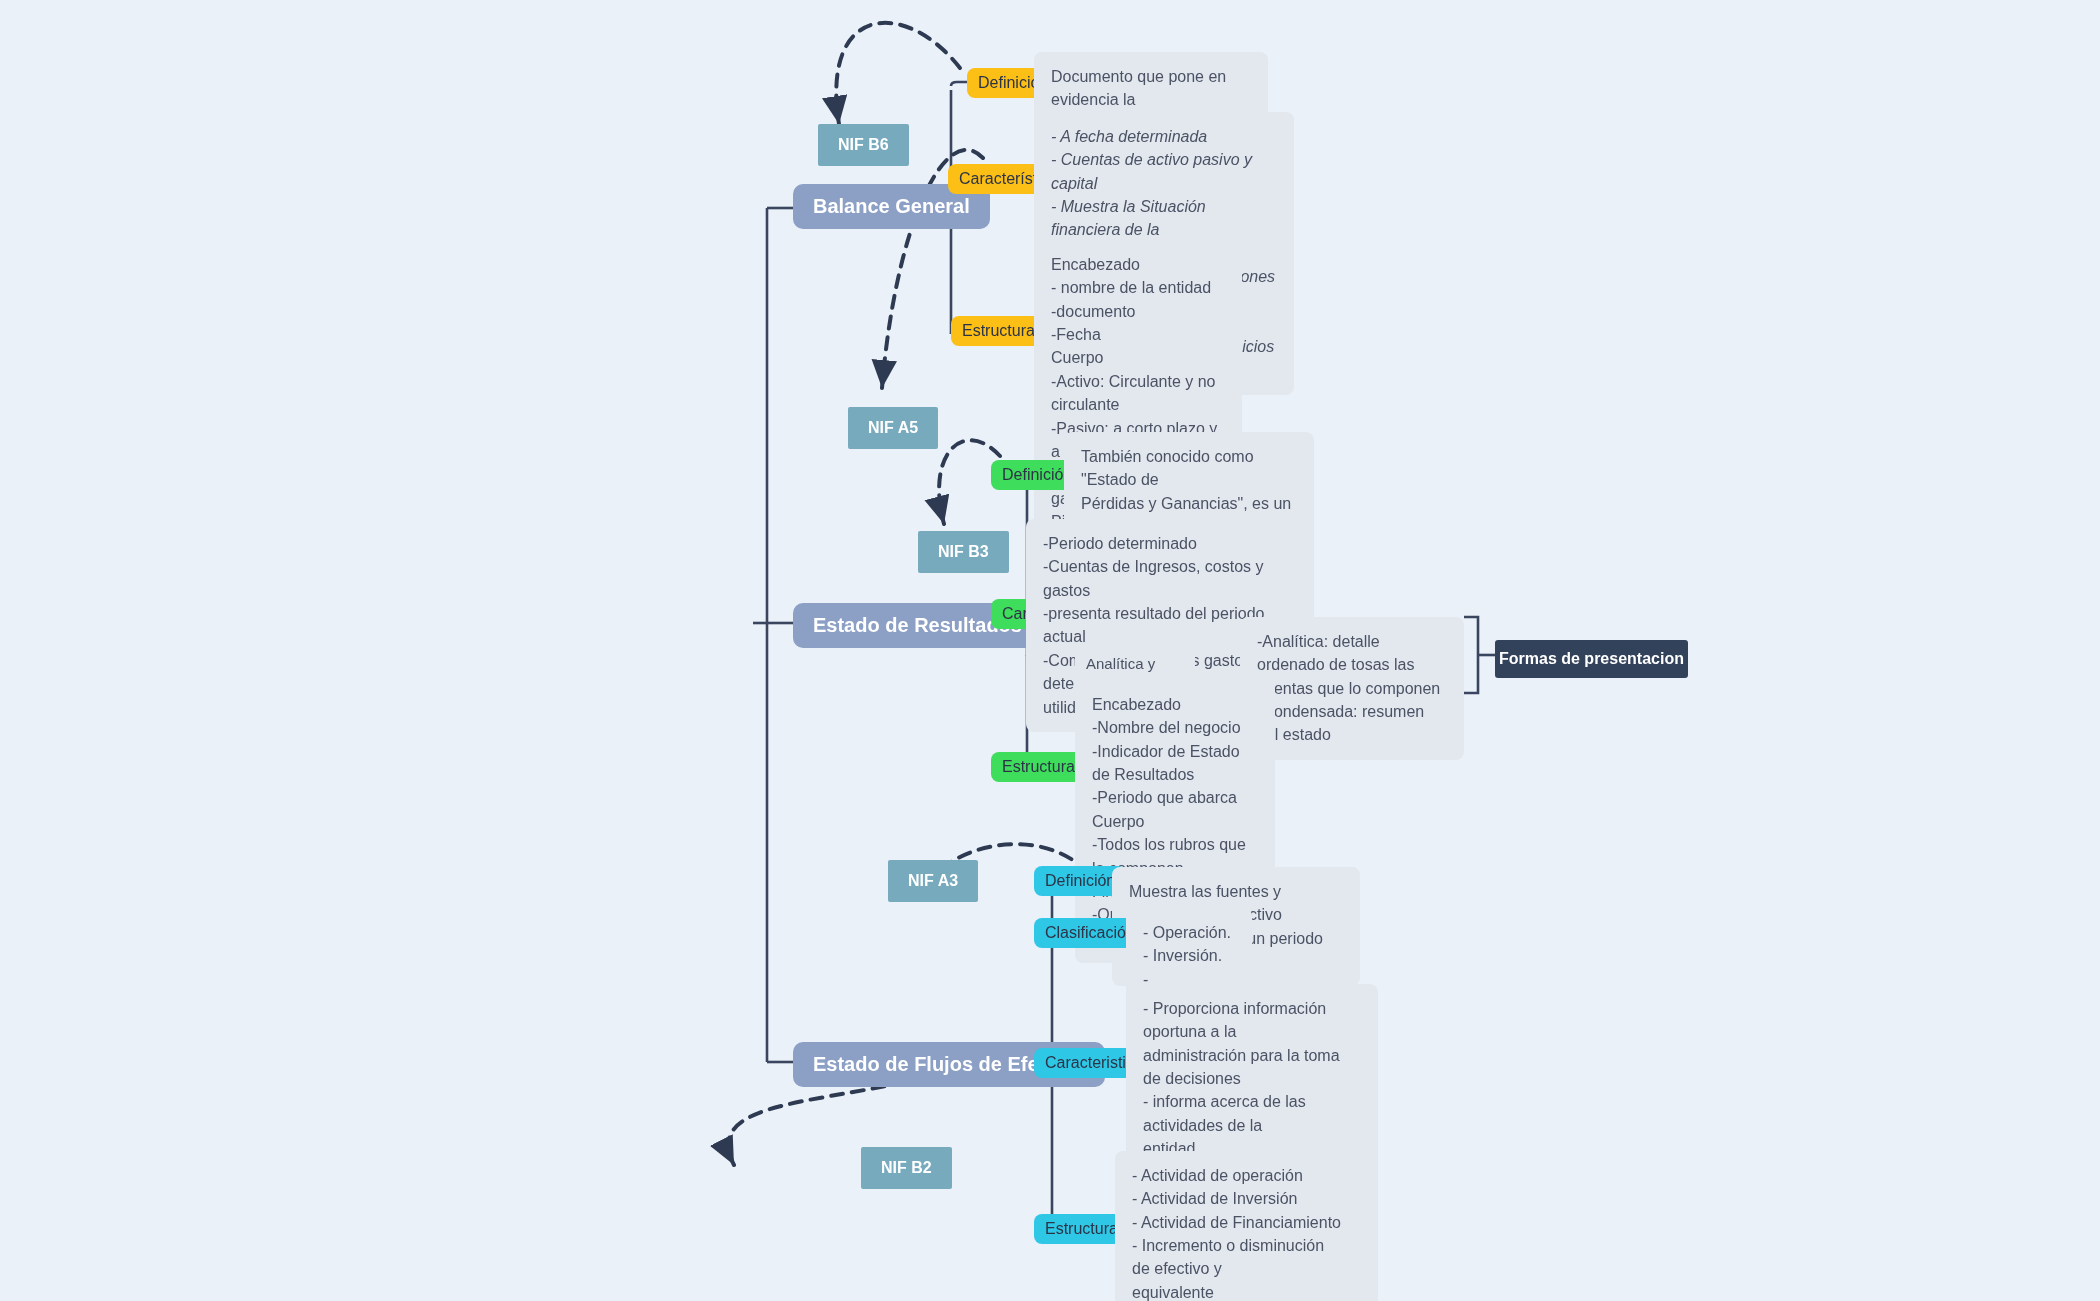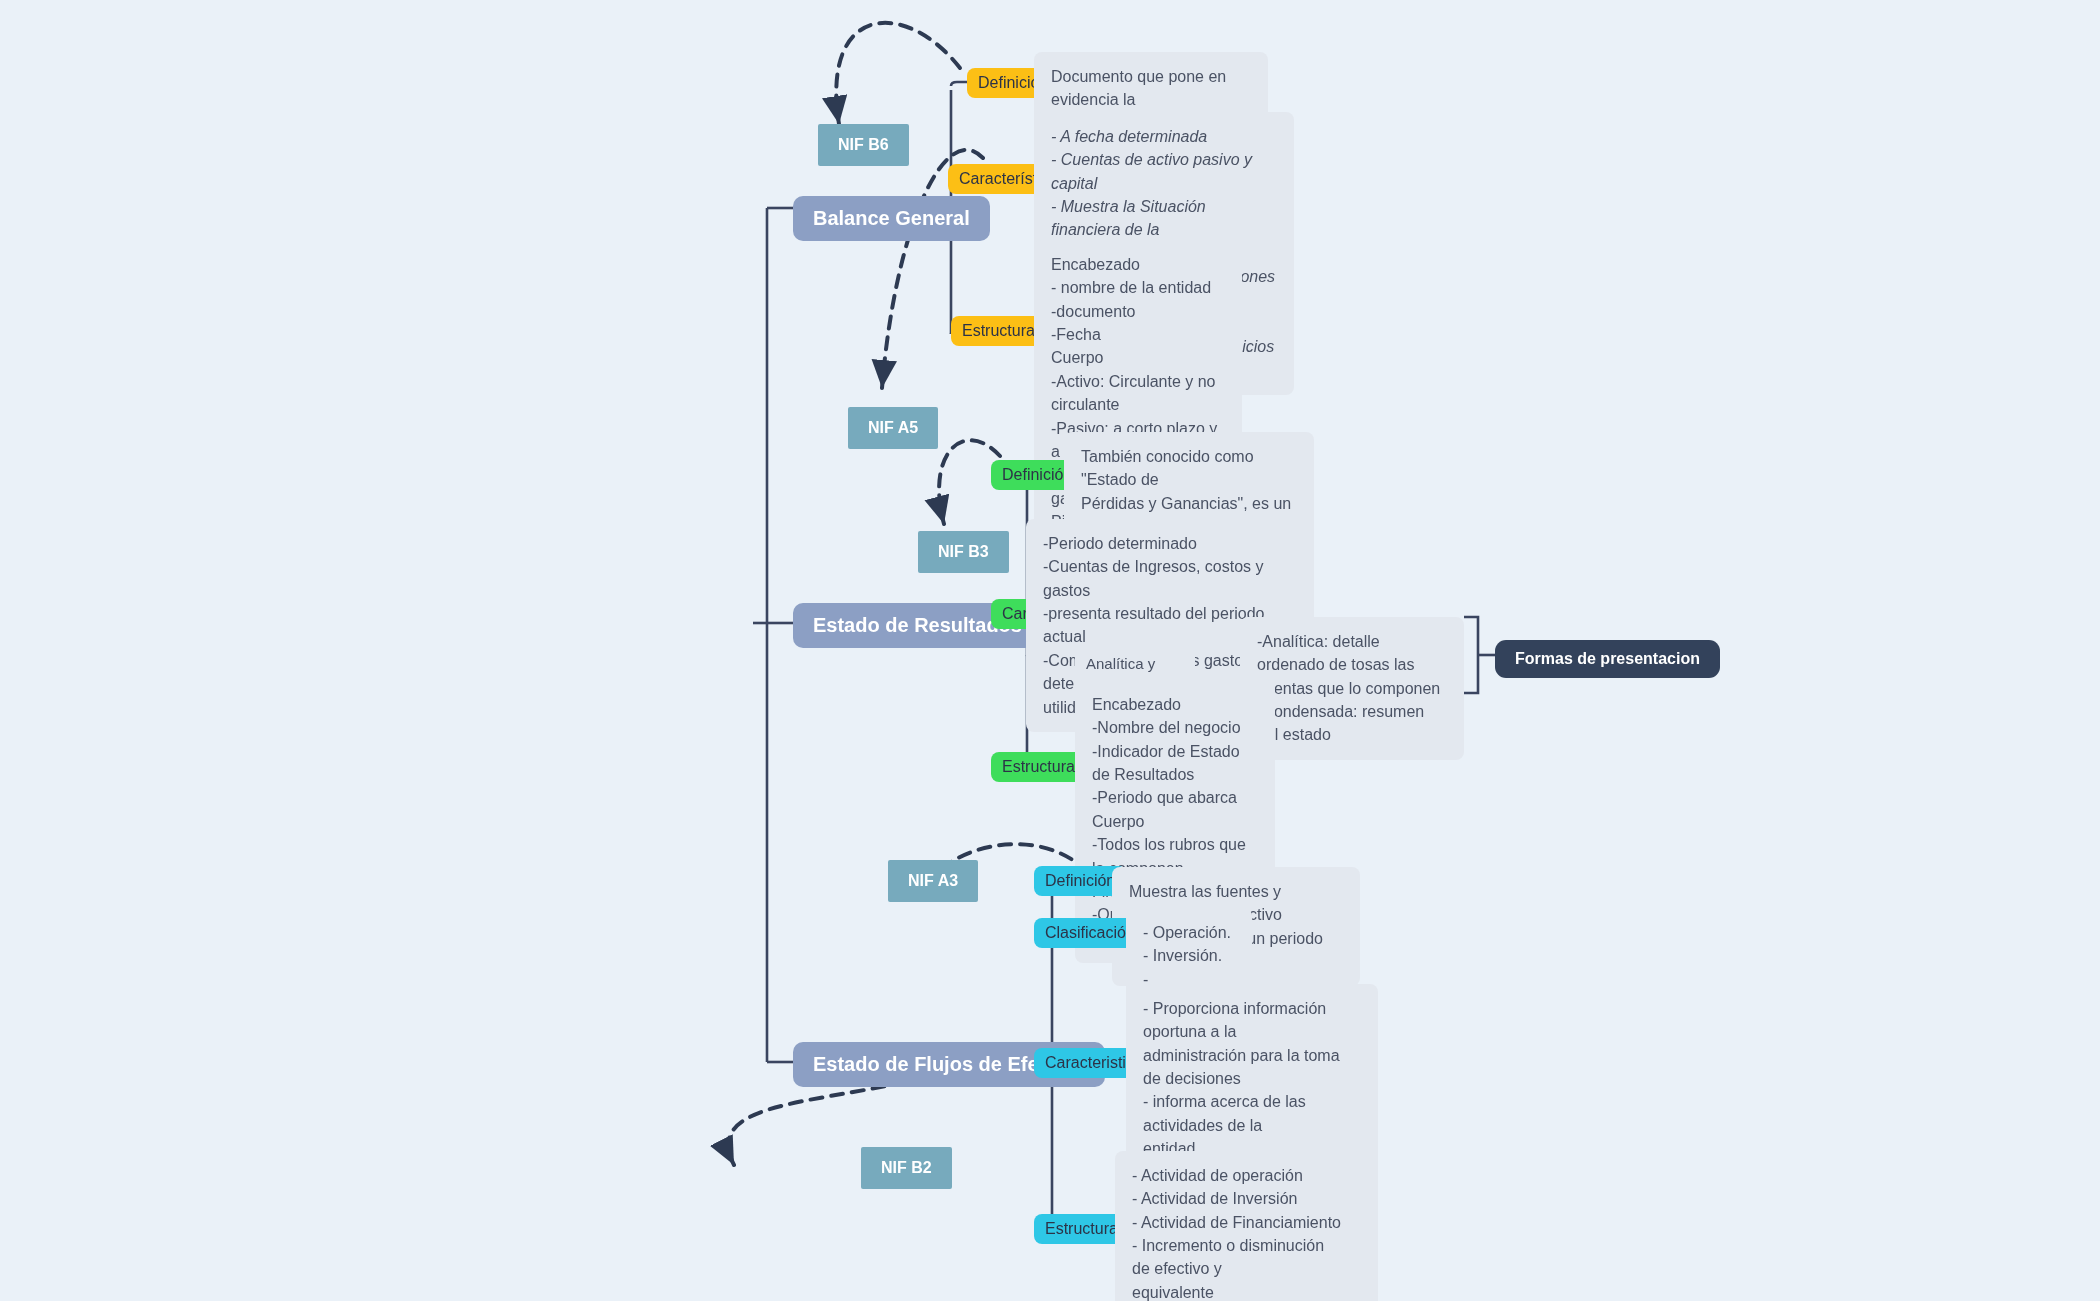--- a/index.html
+++ b/index.html
@@ -54,23 +54,23 @@
     background: #e3e8ef; color: #4a5264;
     border-radius: 8px;
     font-size: 16px; line-height: 1.46;
     padding: 13px 17px;
     white-space: pre-line;
   }
 
   
   .darkpill {
     background: #33425b; color: #ffffff;
-    border-radius: 11px;
+    border-radius: 3px;
     font-size: 16px; font-weight: bold;
-    padding: 10px 20px; white-space: nowrap;
+    padding: 10px 4px; white-space: nowrap;
   }
 </style>
 </head>
 <body>
 
 <div id="canvas">
 
   <svg class="links" viewBox="0 0 2100 1301">
     <defs>
       <marker id="arrow" markerWidth="9" markerHeight="9" refX="7" refY="3.2" orient="auto">
@@ -123,21 +123,21 @@
     <g fill="none" stroke="#2d3a52" stroke-width="4" stroke-dasharray="12 9" stroke-linecap="round" marker-end="url(#arrow)">
       <path d="M960,68 C905,-2 820,4 839,124"></path>
       <path d="M983,158 C944,118 895,230 882,388"></path>
       <path d="M1000,456 C965,418 925,452 944,524"></path>
       <path d="M1088,872 C1026,812 915,862 931,899"></path>
       <path d="M905,1082 C806,1104 703,1104 734,1165"></path>
     </g>
   </svg>
 
 
-  <div class="node branch" style="left:793px; top:196px;">
+  <div class="node branch" style="left:793px; top:184px;">
     <span>Balance General</span>
   </div>
   <div class="node nif" style="left:818px; top:124px;">
     <span>NIF B6</span>
   </div>
   <div class="node nif" style="left:848px; top:407px;">
     <span>NIF A5</span>
   </div>
 
   <div class="node pill amber" style="left:967px; top:68px;">

